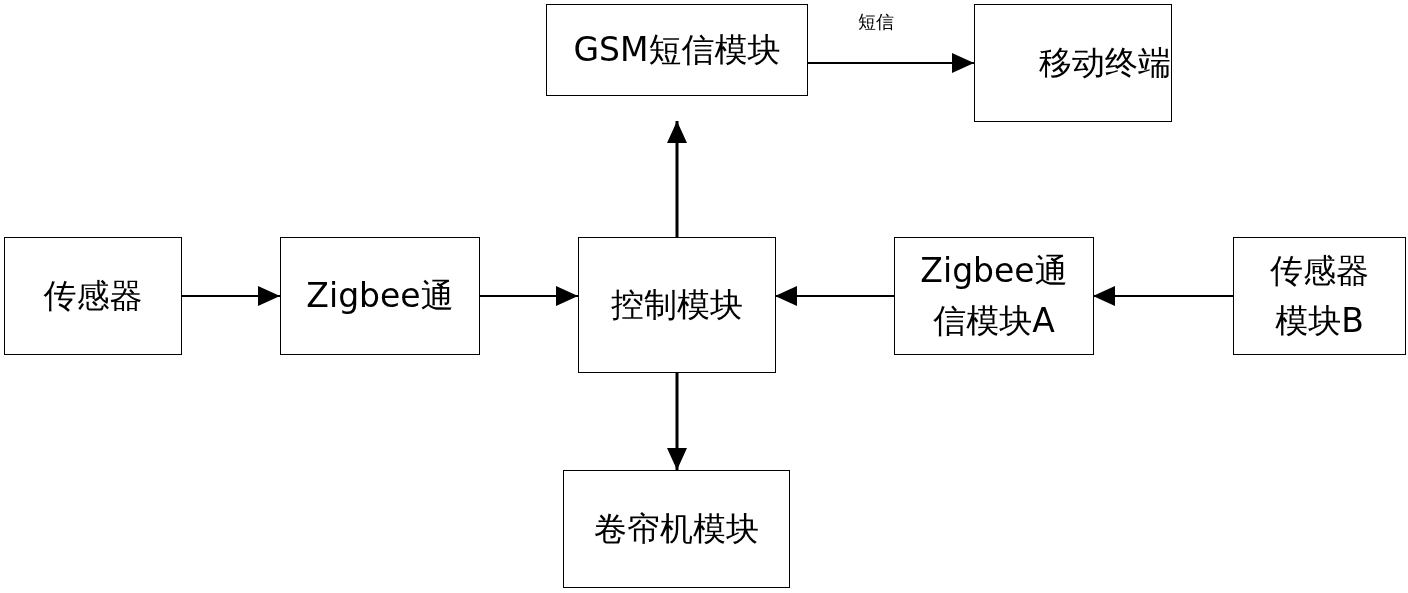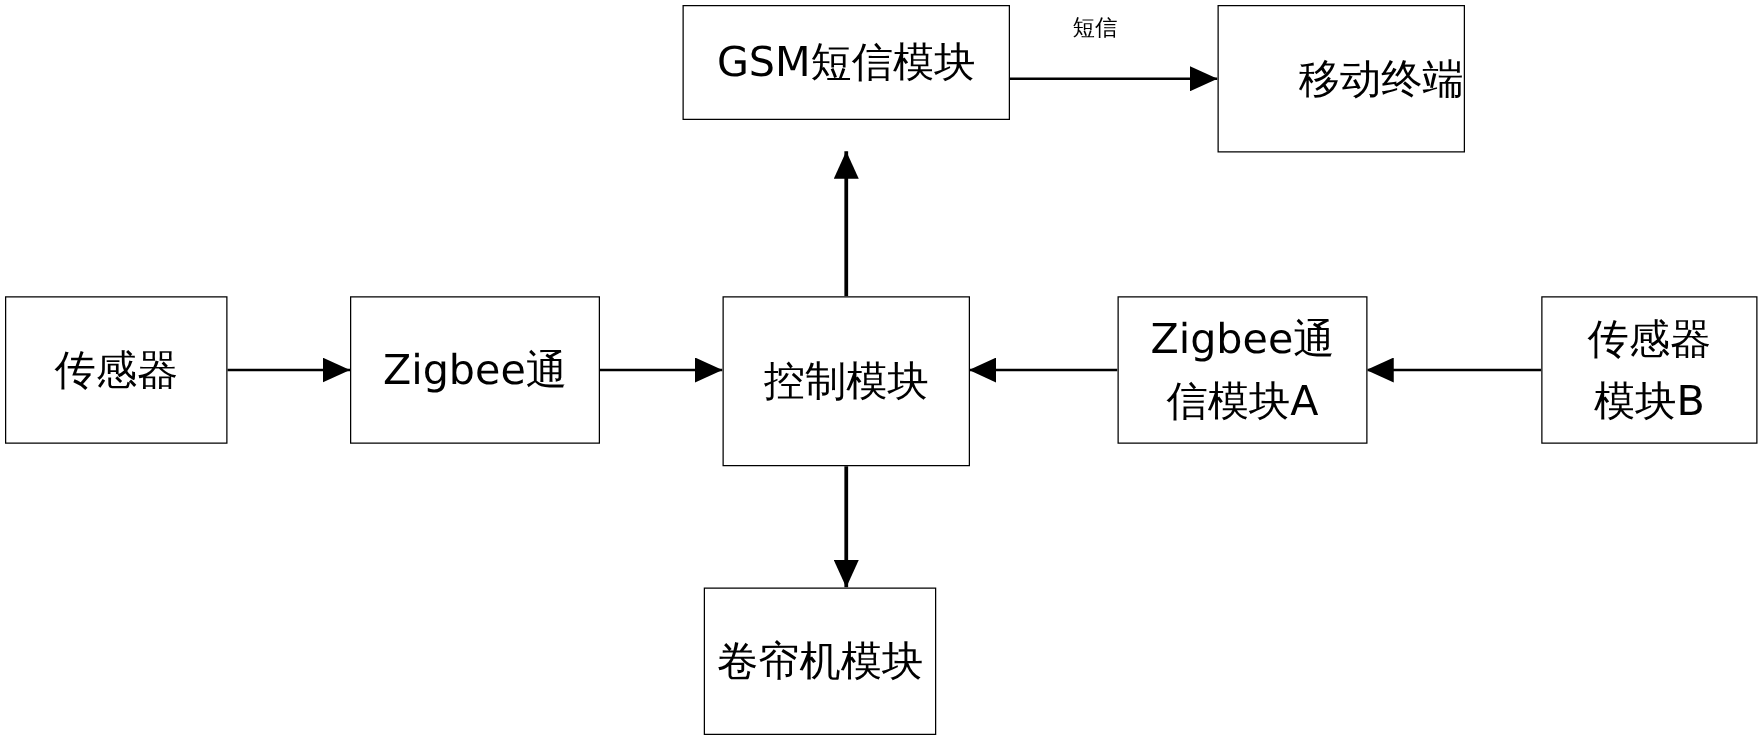--- a/index.html
+++ b/index.html
@@ -58,15 +58,15 @@
 <div class="box" style="left:894px; top:237px; width:200px; height:118px;">
   <span>Zigbee通</span>
   <span>信模块A</span>
 </div>
 
 <div class="box" style="left:1233px; top:237px; width:173px; height:118px;">
   <span>传感器</span>
   <span>模块B</span>
 </div>
 
-<div class="box" style="left:563px; top:470px; width:186px; height:118px;">
+<div class="box" style="left:563px; top:470px; width:227px; height:118px;">
   <span>卷帘机模块</span>
 </div>
 
 </body></html>

